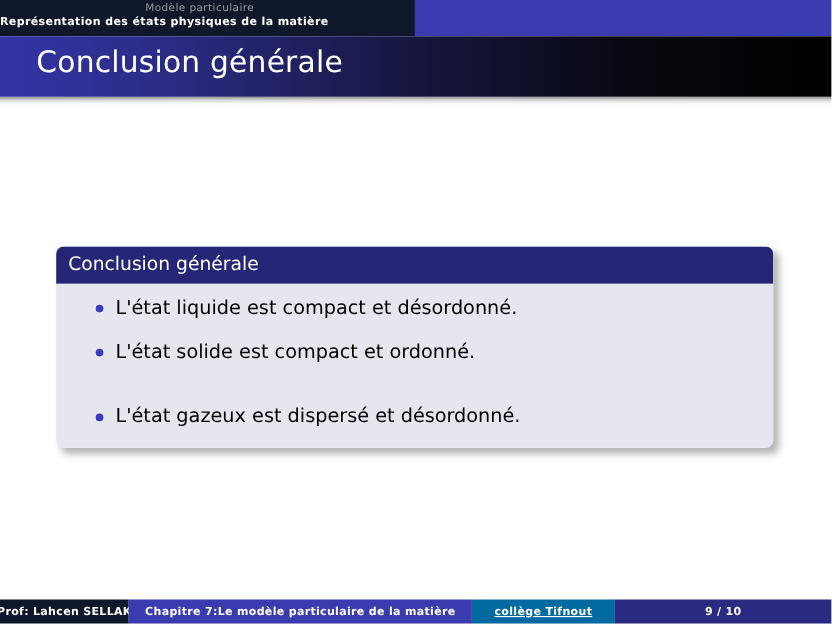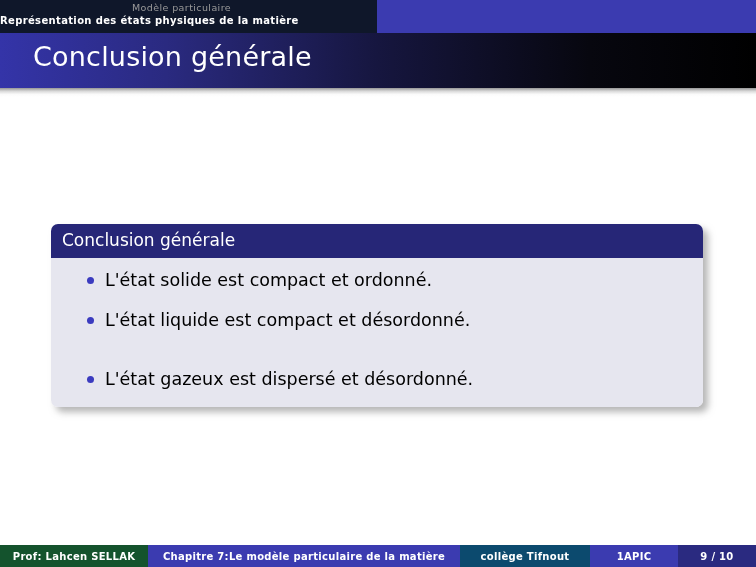--- a/index.html
+++ b/index.html
@@ -153,30 +153,31 @@
     color: #ffffff;
   }
   .foot-seg {
     display: flex;
     align-items: center;
     justify-content: center;
     white-space: nowrap;
     box-sizing: border-box;
   }
   .foot-author {
-    width: 148px;
-    background: #14532d;
+    width: 117px;
+    background: #0f172a;
   }
   .foot-chapter {
     width: 312px;
     background: #3b3bb0;
   }
   .foot-school {
     width: 130px;
-    background: #0c4a6e;
+    background: #0369a1;
+    text-decoration: underline;
   }
   .foot-class  {
     width: 88px;
     background: #3b3bb0;
   }
   .foot-page   {
     flex: 1 1 auto;
     background: #2a2a80;
   }
 </style>
@@ -196,35 +197,34 @@
 <div class="titlebar-shadow"></div>
 
 <div class="canvas">
 
   <div class="block">
     <div class="block-title">Conclusion générale</div>
     <div class="block-body">
       <ul class="bullet-list">
         <li class="bullet-item">
           <span class="bullet-dot"></span>
-          <span>L'état solide est compact et ordonné.</span>
+          <span>L'état liquide est compact et désordonné.</span>
         </li>
         <li class="bullet-item">
           <span class="bullet-dot"></span>
-          <span>L'état liquide est compact et désordonné.</span>
+          <span>L'état solide est compact et ordonné.</span>
         </li>
         <li class="bullet-item">
           <span class="bullet-dot"></span>
           <span>L'état gazeux est dispersé et désordonné.</span>
         </li>
       </ul>
     </div>
   </div>
 
 </div>
 
 <div class="footer">
   <div class="foot-seg foot-author">Prof: Lahcen SELLAK</div>
   <div class="foot-seg foot-chapter">Chapitre 7:Le modèle particulaire de la matière</div>
   <div class="foot-seg foot-school">collège Tifnout</div>
-  <div class="foot-seg foot-class">1APIC</div>
   <div class="foot-seg foot-page">9 / 10</div>
 </div>
 
 </body></html>

